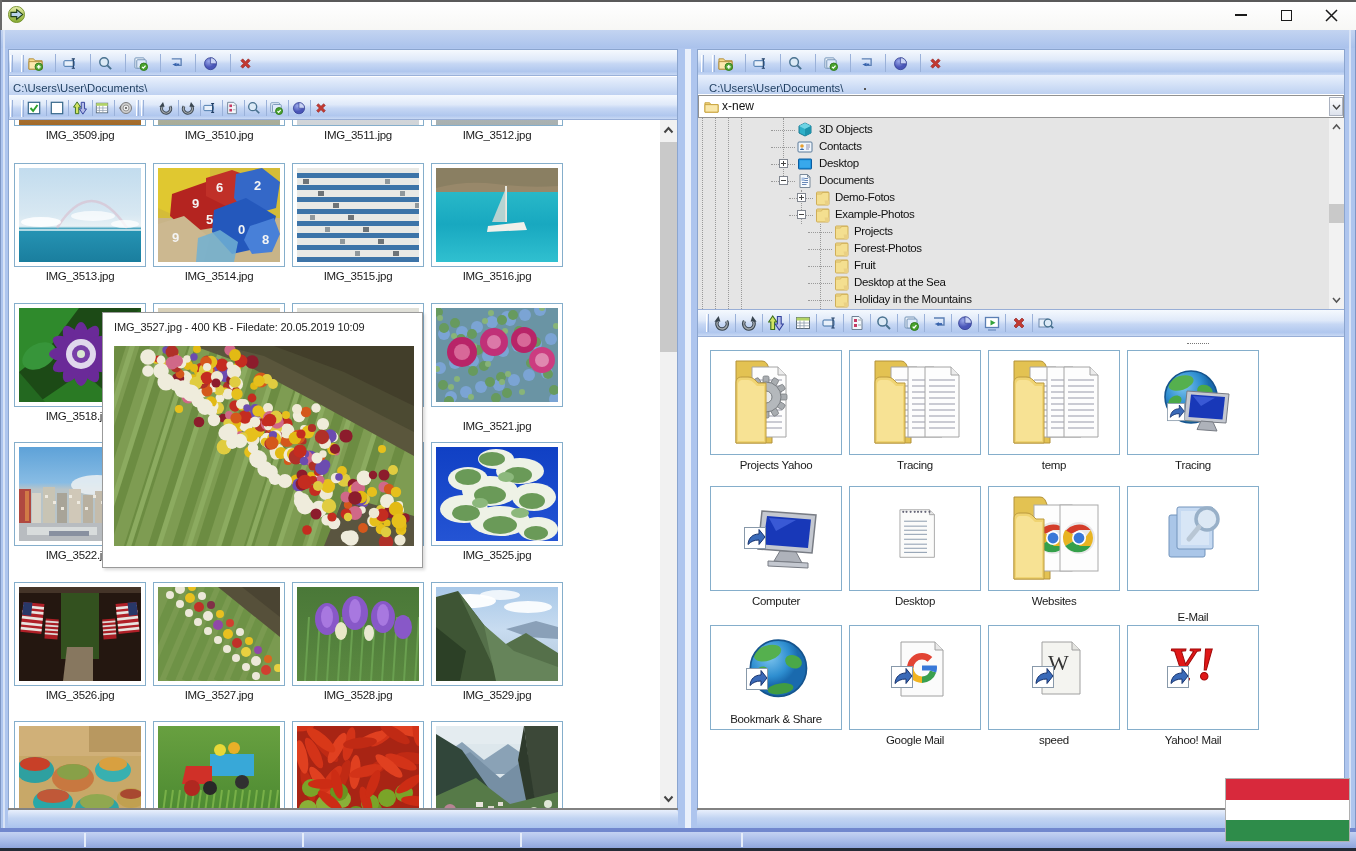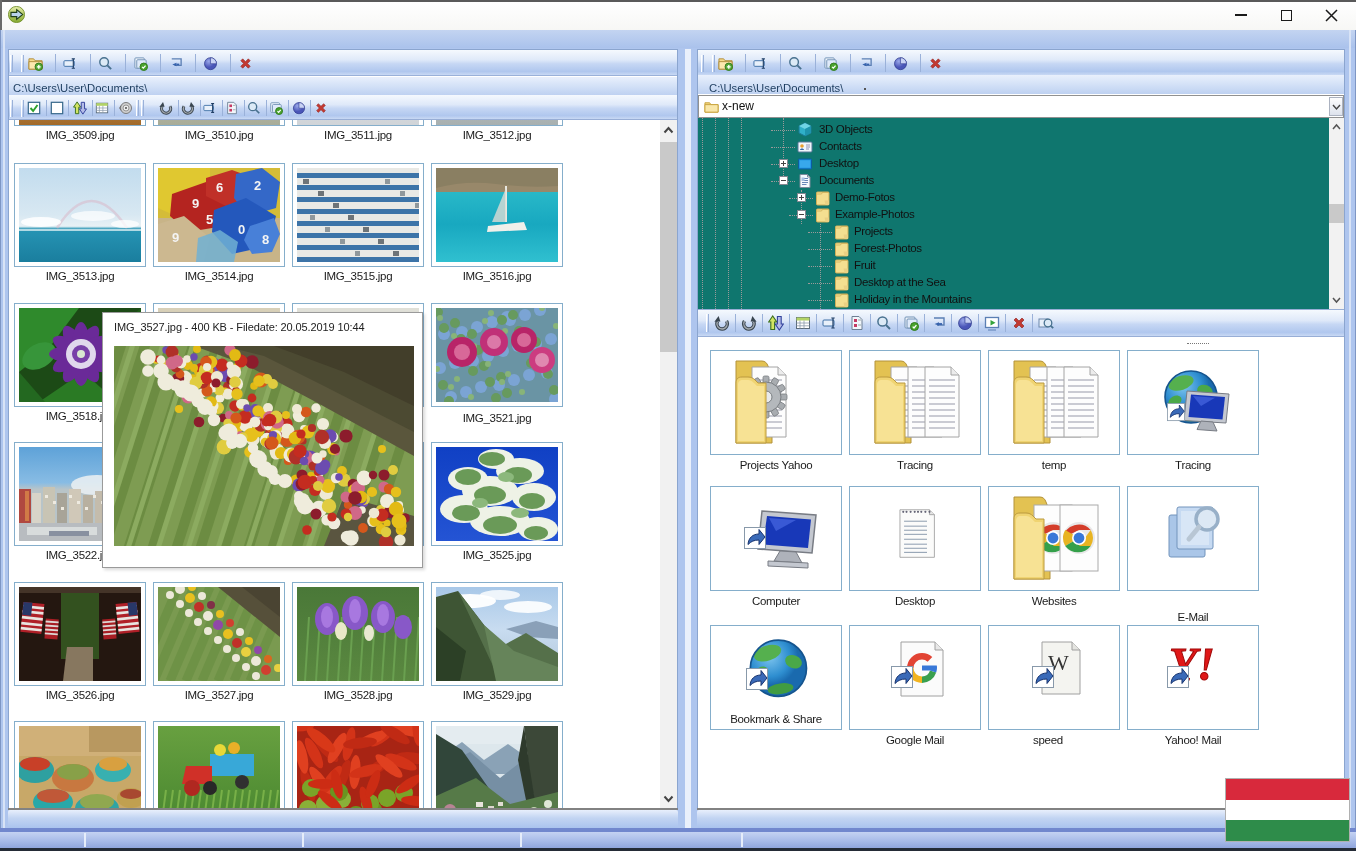--- a/index.html
+++ b/index.html
@@ -378,21 +378,21 @@
           <circle cx="58" cy="34" r="14" fill="#c03078"></circle>
           <circle cx="88" cy="32" r="13" fill="#b82468"></circle>
           <circle cx="106" cy="52" r="13" fill="#cc3c80"></circle>
           <circle cx="26" cy="44" r="8" fill="#d86898"></circle>
           <circle cx="58" cy="34" r="7" fill="#dc78a8"></circle>
           <circle cx="88" cy="32" r="7" fill="#d86898"></circle>
           <circle cx="106" cy="52" r="7" fill="#e088b0"></circle>
         </svg>
       </div>
     </div>
-<div class="cap" style="left:402px;top:292px;width:172px">IMG_3521.jpg</div>
+<div class="cap" style="left:402px;top:300px;width:172px">IMG_3521.jpg</div>
 <div class="cell" style="left:5px;top:322px;width:132px;height:104px">
       <div style="position:absolute;left:4px;top:4px;width:122px;height:94px;background:linear-gradient(#5ea2d8 0%,#88bce4 38%,#b8c4c8 45%)">
         <svg width="122" height="94" style="position:absolute;left:0;top:0">
           <ellipse cx="78" cy="38" rx="26" ry="10" fill="#e8eef2" opacity="0.9"></ellipse>
           <rect x="0" y="42" width="12" height="36" fill="#b04840"></rect>
           <rect x="13" y="46" width="9" height="32" fill="#d8d4c8"></rect>
           <rect x="24" y="40" width="12" height="38" fill="#c8c4b4"></rect>
           <rect x="38" y="46" width="10" height="32" fill="#a8a498"></rect>
           <rect x="50" y="42" width="12" height="36" fill="#d0c8b8"></rect>
           <rect x="64" y="48" width="10" height="30" fill="#b8b0a0"></rect>
@@ -712,21 +712,21 @@
     </div>
 <div class="abs" style="left:651px;top:0;width:17px;height:688px;background:#f1f1f1"></div>
 <svg class="abs" style="left:651px;top:3px" width="17" height="14" viewBox="0 0 17 14">
       <path d="M4.5 9.5L8.5 5l4 4.5" stroke="#444" stroke-width="2" fill="none"></path>
     </svg>
 <div class="abs" style="left:651px;top:22px;width:17px;height:210px;background:#c9c9c9"></div>
 <svg class="abs" style="left:651px;top:672px" width="17" height="14" viewBox="0 0 17 14">
       <path d="M4.5 4.5L8.5 9l4-4.5" stroke="#444" stroke-width="2" fill="none"></path>
     </svg>
 <div class="abs" style="left:93px;top:192px;width:321px;height:256px;background:#fff;border:1px solid #9a9a9a;box-shadow:2px 2px 3px rgba(0,0,0,0.15)">
-<div style="position:absolute;left:11px;top:8px;font-size:11px;letter-spacing:-0.1px;color:#222">IMG_3527.jpg - 400 KB - Filedate: 20.05.2019 10:44</div>
+<div style="position:absolute;left:11px;top:8px;font-size:11px;letter-spacing:-0.1px;color:#222">IMG_3527.jpg - 400 KB - Filedate: 20.05.2019 10:09</div>
 <svg width="300" height="200" viewBox="0 0 300 200" style="position:absolute;left:11px;top:33px">
         <rect width="300" height="200" fill="#7e9c52"></rect>
         <path d="M-60 210 L10 -10" stroke="#6c8c42" stroke-width="10" fill="none"></path>
         <path d="M-36 210 L34 -10" stroke="#6c8c42" stroke-width="10" fill="none"></path>
         <path d="M-12 210 L58 -10" stroke="#6c8c42" stroke-width="10" fill="none"></path>
         <path d="M12 210 L82 -10" stroke="#6c8c42" stroke-width="10" fill="none"></path>
         <path d="M36 210 L106 -10" stroke="#6c8c42" stroke-width="10" fill="none"></path>
         <path d="M60 210 L130 -10" stroke="#6c8c42" stroke-width="10" fill="none"></path>
         <path d="M84 210 L154 -10" stroke="#6c8c42" stroke-width="10" fill="none"></path>
         <path d="M108 210 L178 -10" stroke="#6c8c42" stroke-width="10" fill="none"></path>
@@ -1086,21 +1086,21 @@
 <div class="abs" style="left:698px;top:95px;width:646px;height:23px;background:#fff;border:1px solid #919191"></div>
 <svg class="abs" style="left:704px;top:99px" width="15" height="15" viewBox="0 0 16 16">
     <path d="M1 4h5l1.5 2H15v8H1z" fill="#f3d57f" stroke="#c8a23c"></path>
     <path d="M1 6h14v8H1z" fill="#f9e7a9" stroke="#c8a23c"></path>
   </svg>
 <div class="abs" style="left:722px;top:99px;font-size:12px;color:#111">x-new</div>
 <div class="abs" style="left:1329px;top:97px;width:14px;height:19px;background:linear-gradient(#fdfdfd,#dde2ec);border:1px solid #abb2c0"></div>
 <svg class="abs" style="left:1330px;top:101px" width="13" height="12" viewBox="0 0 13 12">
     <path d="M3 4l3.5 4L10 4" stroke="#444" stroke-width="1.4" fill="none"></path>
   </svg>
-<div class="abs" style="left:698px;top:118px;width:646px;height:191px;background:#0f766e;overflow:hidden">
+<div class="abs" style="left:698px;top:118px;width:646px;height:191px;background:#e5e5e5;overflow:hidden">
 <div class="dotv" style="left:4px;top:0;height:191px"></div>
 <div class="dotv" style="left:17px;top:0;height:191px"></div>
 <div class="dotv" style="left:30px;top:0;height:191px"></div>
 <div class="dotv" style="left:43px;top:0;height:191px"></div>
 <div class="dotv" style="left:85px;top:0;height:64px"></div>
 <div class="dotv" style="left:103px;top:72px;height:34px"></div>
 <div class="dotv" style="left:122px;top:106px;height:85px"></div>
 <div class="doth" style="left:73px;top:11.6px;width:24px"></div>
 <svg class="abs" style="left:99px;top:3.6px" width="16" height="16" viewBox="0 0 16 16">
       <path d="M8 1l6 3v7l-6 3-6-3V4z" fill="#2fb0c8" stroke="#1a7a94"></path>
@@ -1588,21 +1588,21 @@
         <path d="M66 14v8h8" fill="#e4e4e0" stroke="#a0a0a0"></path>
         <text x="42" y="42" font-size="22" font-family="Liberation Serif" fill="#333">W</text>
         <g transform="translate(26,38)">
           <g>
             <rect x="0.5" y="0.5" width="21" height="21" fill="#fff" stroke="#8899aa"></rect>
             <path d="M4 17.5c0.5-7 5-10.5 11-10.5V2.5l6 7.5-6 7.5v-4.5c-5 0-8 1.5-11 4.5z" fill="#3a6ab8" stroke="#17336e" stroke-width="1"></path>
           </g>
         </g>
       </svg>
     </div>
-<div class="cap" style="left:264px;top:397px;width:172px">speed</div>
+<div class="cap" style="left:270px;top:397px;width:172px">speed</div>
 <div class="cell" style="left:429px;top:288px;width:132px;height:105px">
       <svg width="96" height="96" viewBox="0 0 96 96" style="position:absolute;left:17px;top:2px">
         <g transform="translate(6,0)">
           <text x="18" y="52" font-size="46" font-weight="bold" font-style="italic" font-family="Liberation Serif" fill="#e01818" stroke="#a00808" stroke-width="1">Y!</text>
         </g>
         <g transform="translate(22,38)">
           <g>
             <rect x="0.5" y="0.5" width="21" height="21" fill="#fff" stroke="#8899aa"></rect>
             <path d="M4 17.5c0.5-7 5-10.5 11-10.5V2.5l6 7.5-6 7.5v-4.5c-5 0-8 1.5-11 4.5z" fill="#3a6ab8" stroke="#17336e" stroke-width="1"></path>
           </g>

